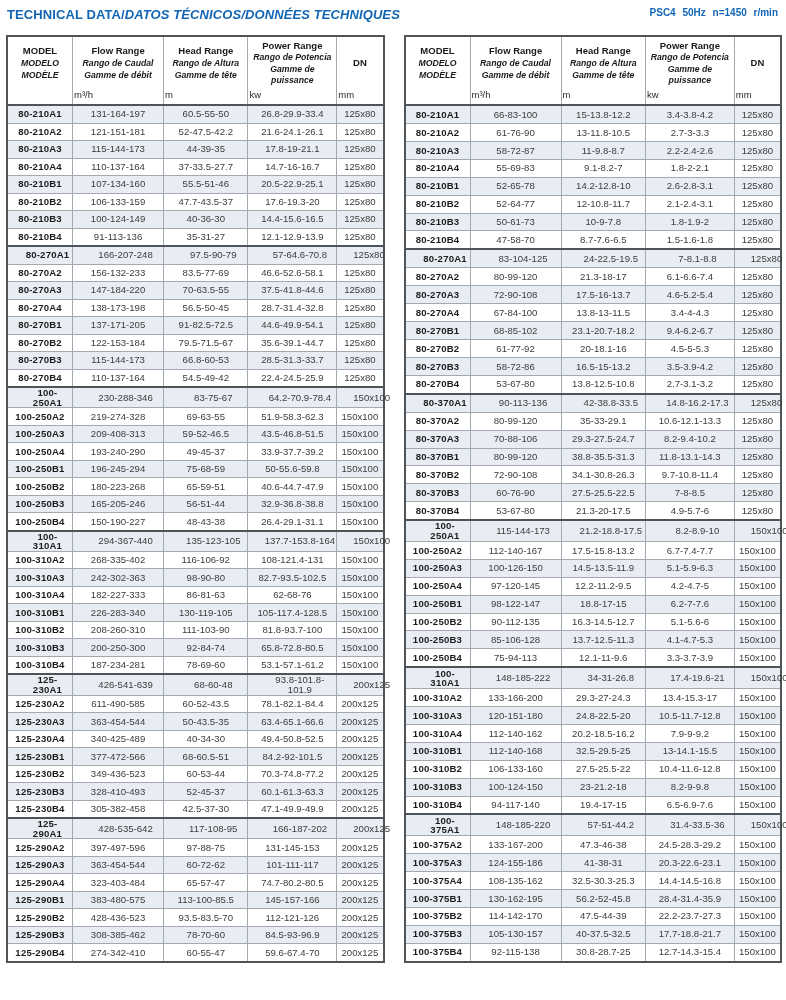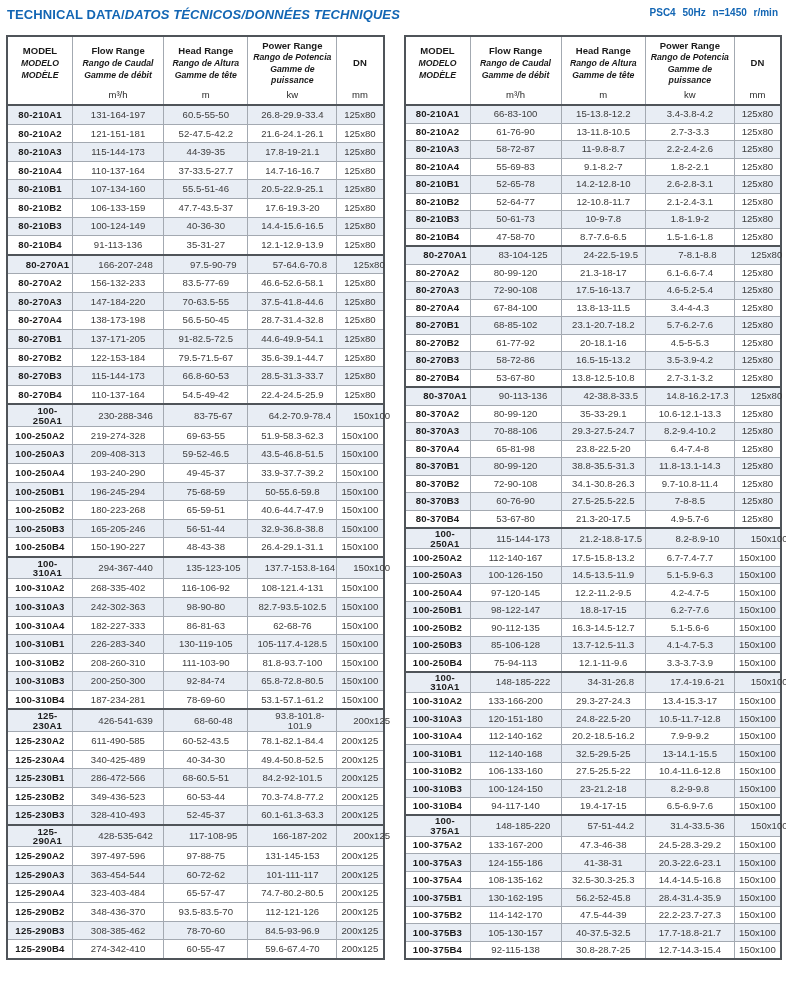--- a/index.html
+++ b/index.html
@@ -18,21 +18,21 @@
     border-collapse:collapse; table-layout:fixed; width:379px;
     border:2px solid #4f5459; background:#fff;
   }
   col.c-model { width:17.4%; } col.c-flow { width:24.2%; }
   col.c-head { width:22.4%; } col.c-power { width:23.6%; } col.c-dn { width:12.4%; }
   th, td { border:1px solid #a3a9b1; }
   thead th { border-bottom:2px solid #4f5459; background:#fff; vertical-align:top; padding:5px 1px 3px; }
   .hl { height:42px; display:flex; flex-direction:column; justify-content:center; gap:1px; }
   .hl .en { font-size:9.5px; font-weight:bold; color:#1a1a1a; line-height:11.5px; }
   .hl .sub { font-size:8.7px; font-weight:bold; font-style:italic; color:#1a1a1a; line-height:11px; }
-  .unit { font-size:9.5px; font-weight:normal; color:#2a2a2a; margin-top:5px; height:12px; line-height:12px; text-align:center; }
+  .unit { font-size:9.5px; font-weight:normal; color:#2a2a2a; margin-top:5px; height:12px; line-height:12px; text-align:left; }
   td { text-align:center; font-size:9.6px; color:#3c3c3c; height:16.5px; padding:0 1px; line-height:1; }
   td.model { font-weight:bold; color:#1c1c1c; letter-spacing:0.2px; }
   tr.shaded td { background:#e8edf4; }
   tr.group-start td { border-top:2px solid #4f5459;padding-left:16px; }
 </style>
 </head>
 <body>
 
 <div class="page">
   <div class="topbar">
@@ -324,48 +324,62 @@
             <td>93.8-101.8-101.9</td>
             <td>200x125</td>
           </tr>
           <tr>
             <td class="model">125-230A2</td>
             <td>611-490-585</td>
             <td>60-52-43.5</td>
             <td>78.1-82.1-84.4</td>
             <td>200x125</td>
           </tr>
+          <tr class="shaded">
+            <td class="model">125-230A3</td>
+            <td>363-454-544</td>
+            <td>50-43.5-35</td>
+            <td>63.4-65.1-66.6</td>
+            <td>200x125</td>
+          </tr>
           <tr>
             <td class="model">125-230A4</td>
             <td>340-425-489</td>
             <td>40-34-30</td>
             <td>49.4-50.8-52.5</td>
             <td>200x125</td>
           </tr>
           <tr class="shaded">
             <td class="model">125-230B1</td>
-            <td>286-472-566</td>
+            <td>377-472-566</td>
             <td>68-60.5-51</td>
             <td>84.2-92-101.5</td>
             <td>200x125</td>
           </tr>
           <tr>
             <td class="model">125-230B2</td>
             <td>349-436-523</td>
             <td>60-53-44</td>
             <td>70.3-74.8-77.2</td>
             <td>200x125</td>
           </tr>
           <tr class="shaded">
             <td class="model">125-230B3</td>
             <td>328-410-493</td>
             <td>52-45-37</td>
             <td>60.1-61.3-63.3</td>
             <td>200x125</td>
           </tr>
+          <tr>
+            <td class="model">125-230B4</td>
+            <td>305-382-458</td>
+            <td>42.5-37-30</td>
+            <td>47.1-49.9-49.9</td>
+            <td>200x125</td>
+          </tr>
           <tr class="shaded group-start">
             <td class="model">125-290A1</td>
             <td>428-535-642</td>
             <td>117-108-95</td>
             <td>166-187-202</td>
             <td>200x125</td>
           </tr>
           <tr>
             <td class="model">125-290A2</td>
             <td>397-497-596</td>
@@ -380,23 +394,30 @@
             <td>101-111-117</td>
             <td>200x125</td>
           </tr>
           <tr>
             <td class="model">125-290A4</td>
             <td>323-403-484</td>
             <td>65-57-47</td>
             <td>74.7-80.2-80.5</td>
             <td>200x125</td>
           </tr>
+          <tr class="shaded">
+            <td class="model">125-290B1</td>
+            <td>383-480-575</td>
+            <td>113-100-85.5</td>
+            <td>145-157-166</td>
+            <td>200x125</td>
+          </tr>
           <tr>
             <td class="model">125-290B2</td>
-            <td>348-436-370</td>
+            <td>428-436-523</td>
             <td>93.5-83.5-70</td>
             <td>112-121-126</td>
             <td>200x125</td>
           </tr>
           <tr class="shaded">
             <td class="model">125-290B3</td>
             <td>308-385-462</td>
             <td>78-70-60</td>
             <td>84.5-93-96.9</td>
             <td>200x125</td>
@@ -543,21 +564,21 @@
             <td class="model">80-270A4</td>
             <td>67-84-100</td>
             <td>13.8-13-11.5</td>
             <td>3.4-4-4.3</td>
             <td>125x80</td>
           </tr>
           <tr class="shaded">
             <td class="model">80-270B1</td>
             <td>68-85-102</td>
             <td>23.1-20.7-18.2</td>
-            <td>5.7-6.2-7.6</td>
+            <td>9.4-6.2-6.7</td>
             <td>125x80</td>
           </tr>
           <tr>
             <td class="model">80-270B2</td>
             <td>61-77-92</td>
             <td>20-18.1-16</td>
             <td>4.5-5-5.3</td>
             <td>125x80</td>
           </tr>
           <tr class="shaded">
@@ -586,27 +607,20 @@
             <td>80-99-120</td>
             <td>35-33-29.1</td>
             <td>10.6-12.1-13.3</td>
             <td>125x80</td>
           </tr>
           <tr class="shaded">
             <td class="model">80-370A3</td>
             <td>70-88-106</td>
             <td>29.3-27.5-24.7</td>
             <td>8.2-9.4-10.2</td>
-            <td>125x80</td>
-          </tr>
-          <tr>
-            <td class="model">80-370A4</td>
-            <td>65-81-98</td>
-            <td>23.8-22.5-20</td>
-            <td>6.4-7.4-8</td>
             <td>125x80</td>
           </tr>
           <tr class="shaded">
             <td class="model">80-370B1</td>
             <td>80-99-120</td>
             <td>38.8-35.5-31.3</td>
             <td>11.8-13.1-14.3</td>
             <td>125x80</td>
           </tr>
           <tr>

